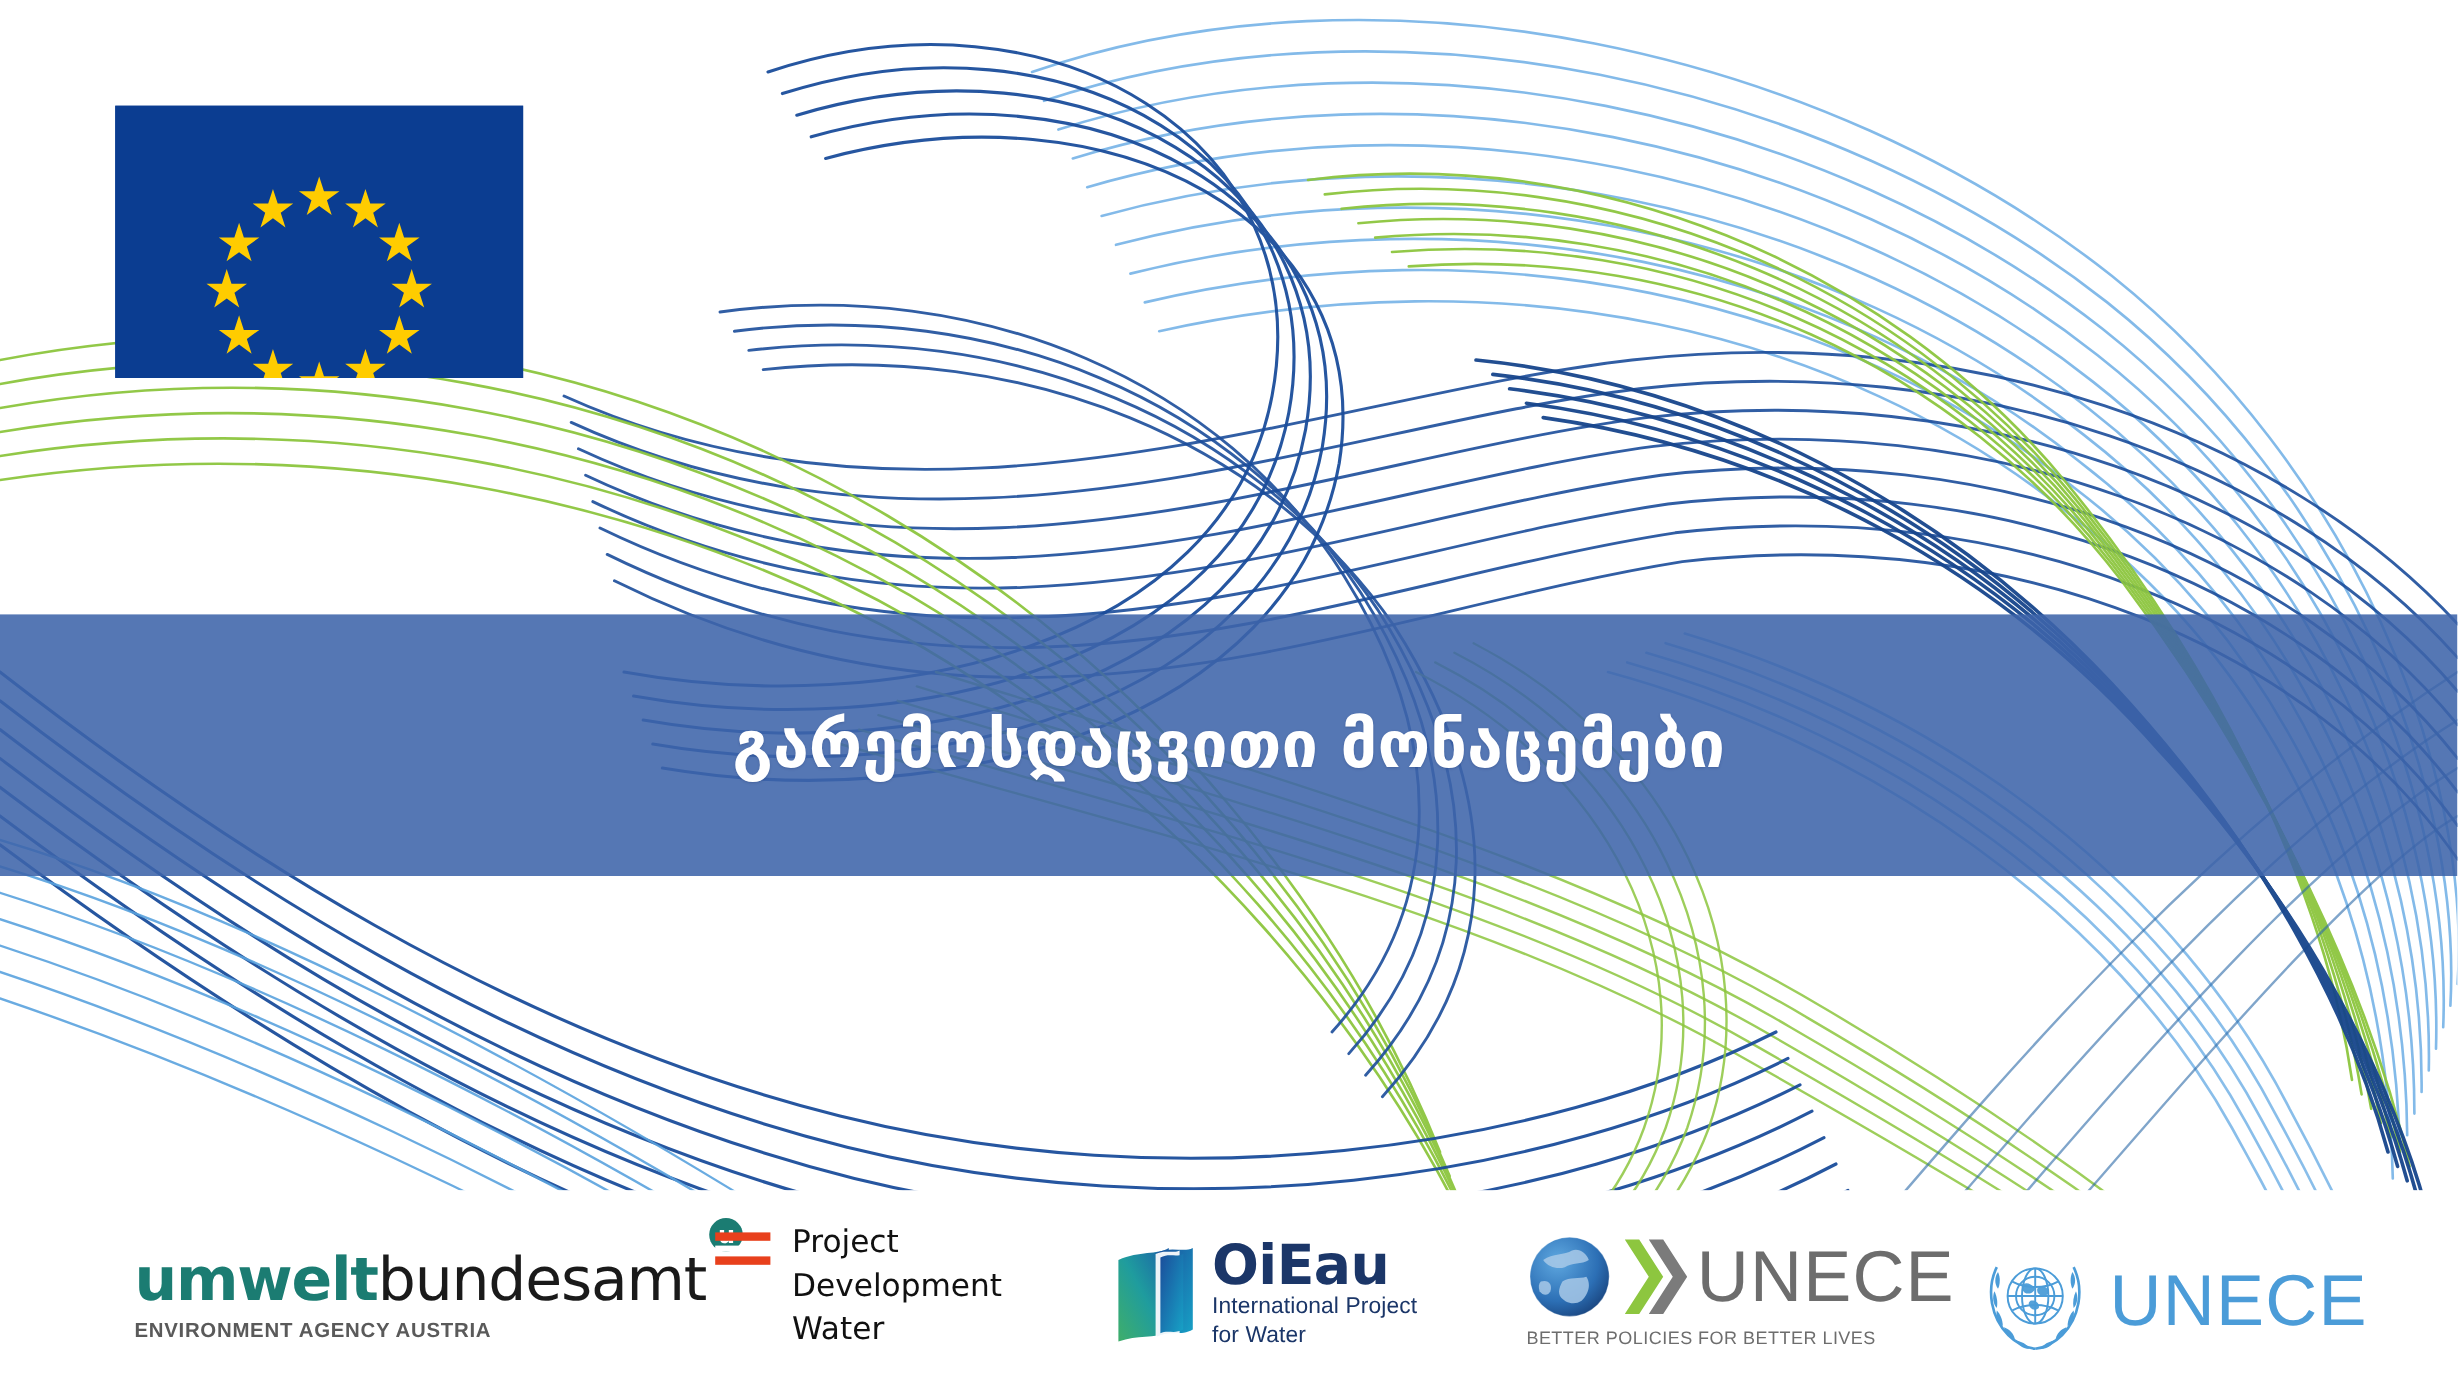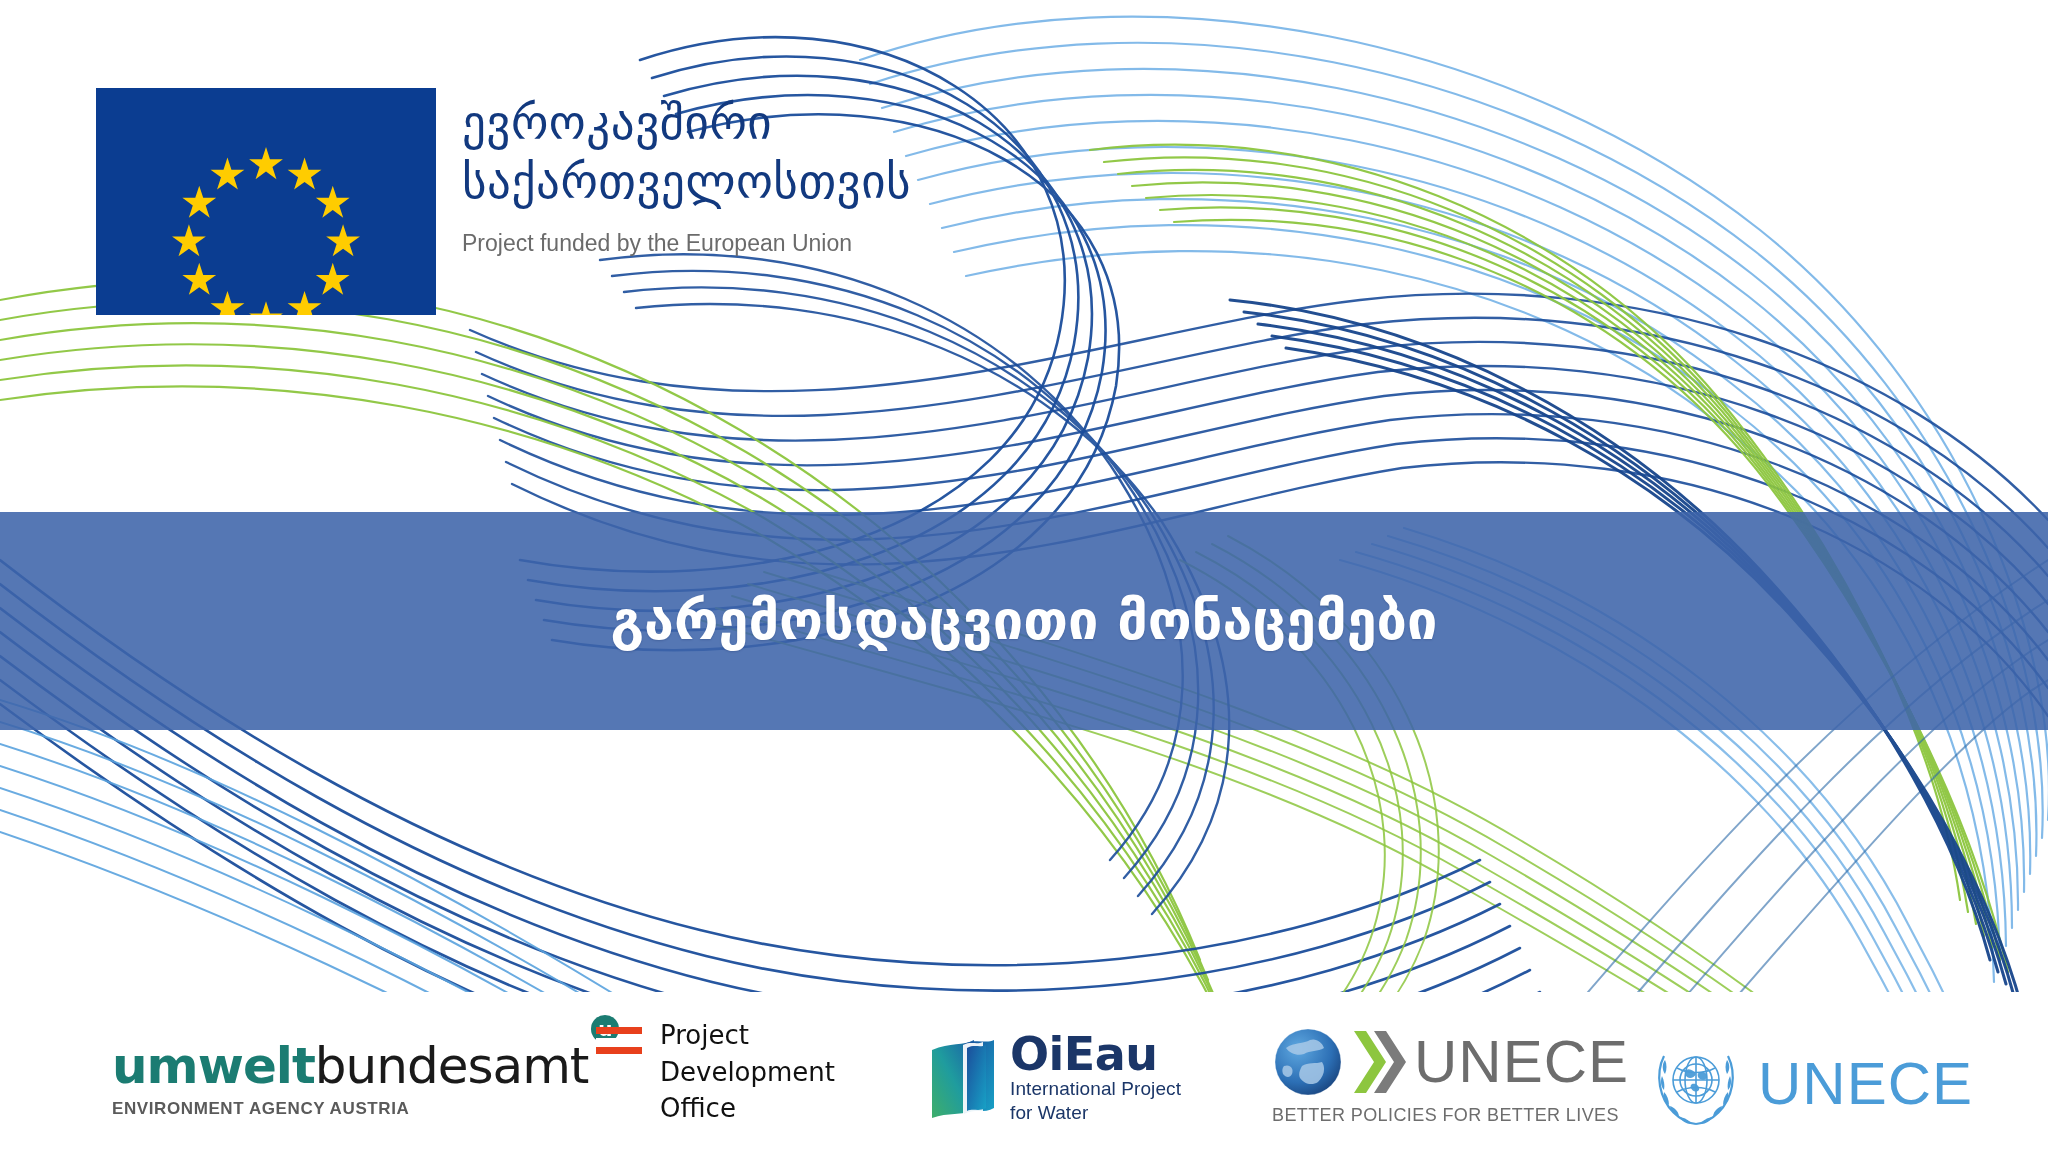--- a/index.html
+++ b/index.html
@@ -185,21 +185,21 @@
   #oecd-word {
     font-family: "Liberation Sans", sans-serif;
     font-size: 60px;
     line-height: 1;
     color: #6d6d6d;
     letter-spacing: 1px;
   }
   #oecd-tag {
     margin-top: 7px;
     font-family: "Liberation Sans", sans-serif;
-    font-size: 18px;
+    font-size: 15px;
     color: #6d6d6d;
     letter-spacing: 0.4px;
     white-space: nowrap;
   }
 
   
   #unece-inner { display: flex; align-items: center; }
   #unece-emblem { width: 92px; height: 92px; margin-right: 16px; flex: 0 0 auto; }
   #unece-word {
     font-family: "Liberation Sans", sans-serif;
@@ -362,25 +362,20 @@
           <polygon points="184,178.9 187.5,189.7 198.9,189.7 189.7,196.4 193.2,207.2 184,200.5 174.8,207.2 178.3,196.4 169.1,189.7 180.5,189.7"></polygon>
           <polygon points="150,188 153.5,198.8 164.9,198.8 155.7,205.5 159.2,216.3 150,209.6 140.8,216.3 144.3,205.5 135.1,198.8 146.5,198.8"></polygon>
           <polygon points="116,178.9 119.5,189.7 130.9,189.7 121.7,196.4 125.2,207.2 116,200.5 106.8,207.2 110.3,196.4 101.1,189.7 112.5,189.7"></polygon>
           <polygon points="91.1,154 94.6,164.8 106,164.8 96.8,171.5 100.3,182.3 91.1,175.6 81.9,182.3 85.4,171.5 76.2,164.8 87.6,164.8"></polygon>
           <polygon points="82,120 85.5,130.8 96.9,130.8 87.7,137.5 91.2,148.3 82,141.6 72.8,148.3 76.3,137.5 67.1,130.8 78.5,130.8"></polygon>
           <polygon points="91.1,86 94.6,96.8 106,96.8 96.8,103.5 100.3,114.3 91.1,107.6 81.9,114.3 85.4,103.5 76.2,96.8 87.6,96.8"></polygon>
           <polygon points="116,61.1 119.5,71.9 130.9,71.9 121.7,78.6 125.2,89.4 116,82.7 106.8,89.4 110.3,78.6 101.1,71.9 112.5,71.9"></polygon>
         </g>
       </svg>
     </div>
-    <div id="eu-text-col">
-      <div class="eu-ka-line">ევროკავშირი</div>
-      <div class="eu-ka-line">საქართველოსთვის</div>
-      <div id="eu-funded">Project funded by the European Union</div>
-    </div>
   </div>
 
   <div id="footer">
 
     <div id="slot-uba" class="logo-slot">
       <div>
         <div id="uba-word">
           <span id="uba-umwelt">umwelt</span><span id="uba-bundesamt">bundesamt</span><span id="uba-sup">u</span>
         </div>
         <div id="uba-sub">ENVIRONMENT AGENCY AUSTRIA</div>
@@ -390,21 +385,21 @@
     <div id="slot-ada" class="logo-slot">
       <div id="ada-inner">
         <div id="ada-flag">
           <div class="ada-bar"></div>
           <div class="ada-bar white"></div>
           <div class="ada-bar"></div>
         </div>
         <div id="ada-lines">
           <div>Project</div>
           <div>Development</div>
-          <div>Office</div>
+          <div>Water</div>
         </div>
       </div>
     </div>
 
     <div id="slot-oieau" class="logo-slot">
       <div id="oieau-inner">
         <svg id="oieau-mark" viewBox="0 0 66 84">
           <defs>
             <linearGradient id="og1" x1="0" y1="1" x2="1" y2="0">
               <stop offset="0" stop-color="#3fae6a"></stop>

